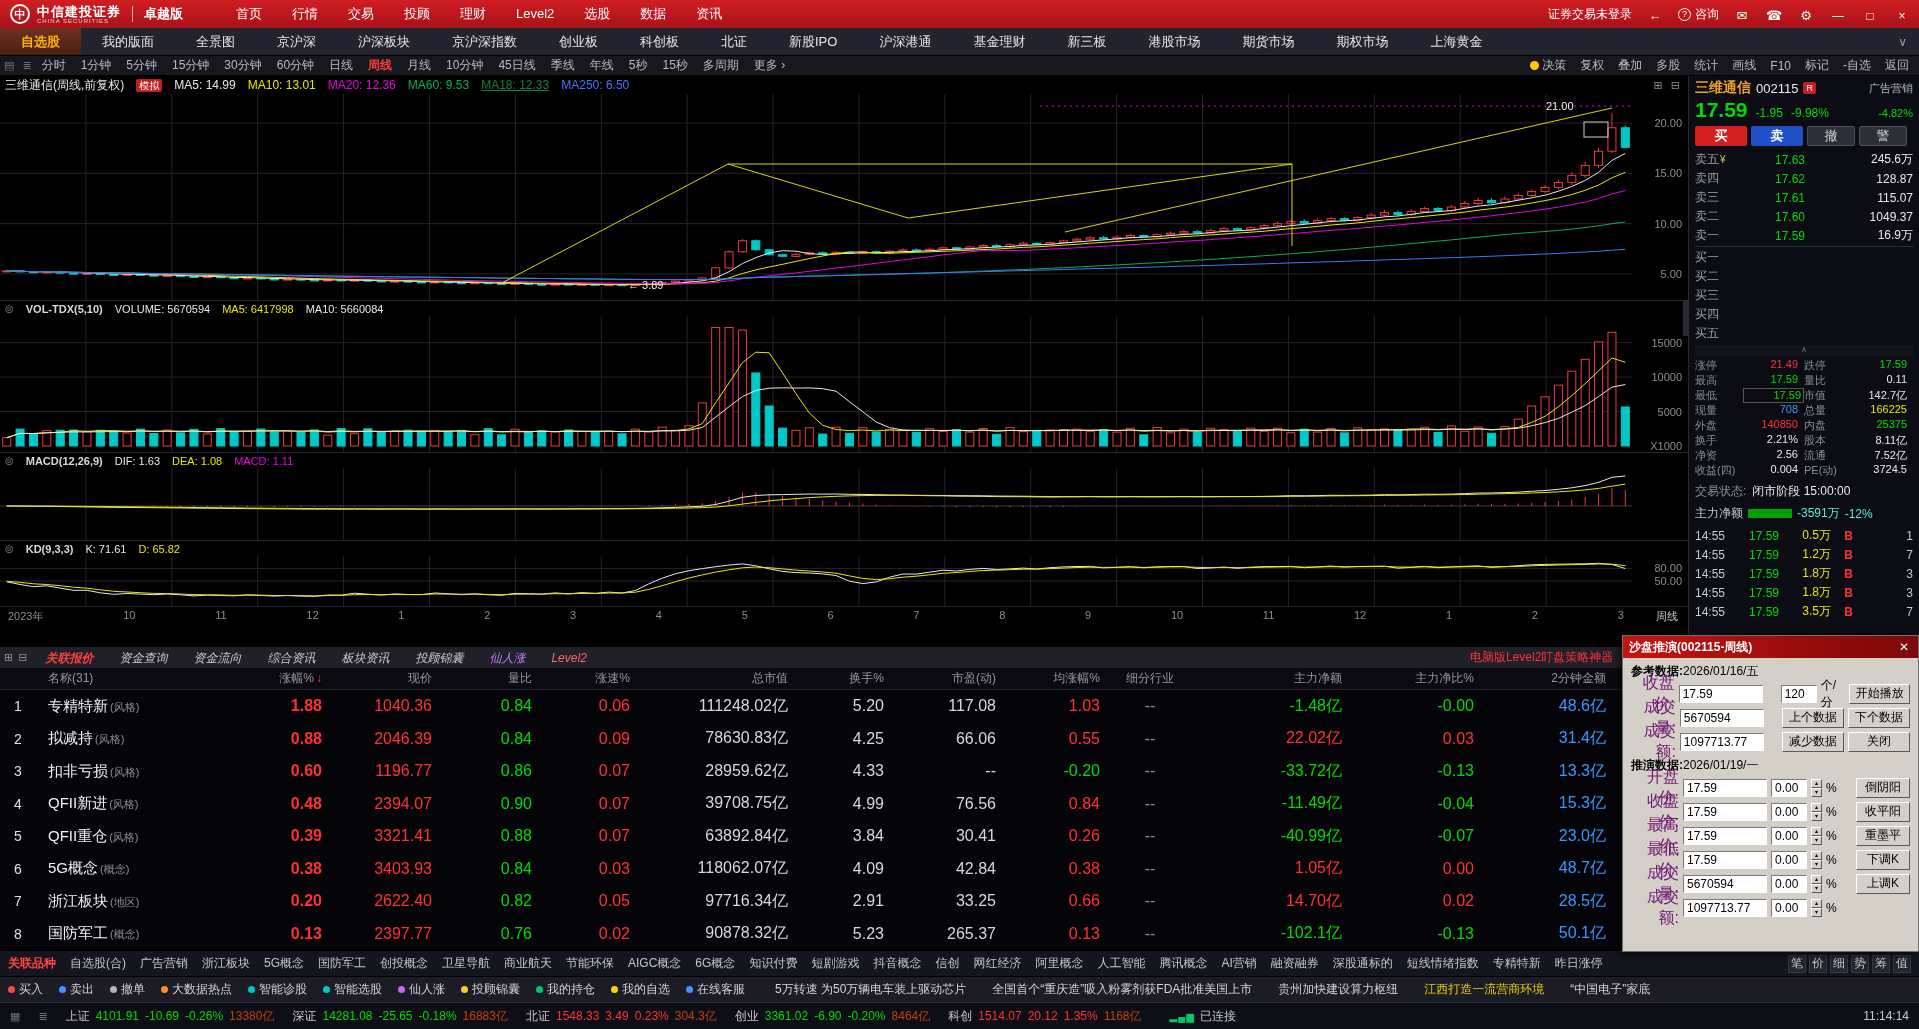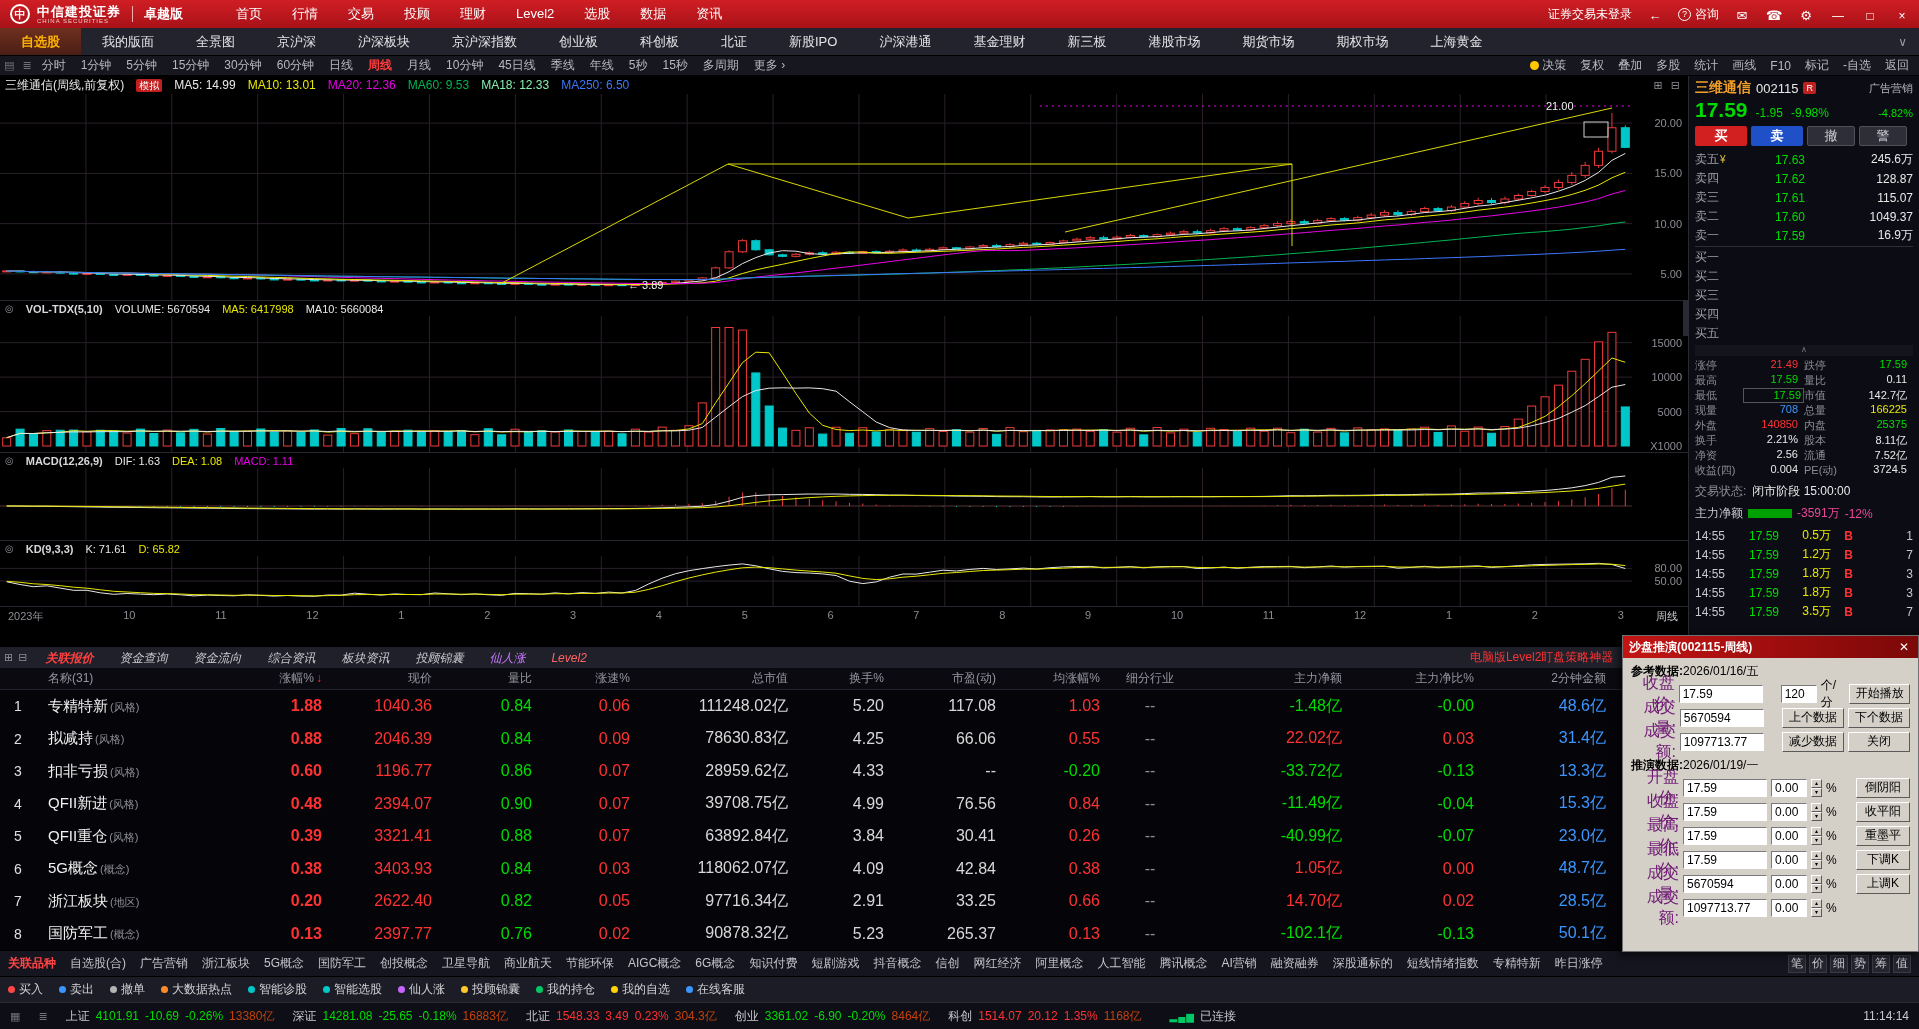--- a/index.html
+++ b/index.html
@@ -83,21 +83,21 @@
 #ob-collapse{height:11px;text-align:center;color:#787884;font-size:8px;line-height:10px;background:#14141c;margin:2px 0;}
 .st-row{display:flex;height:15px;align-items:center;font-size:11px;}
 .st-cell{display:flex;width:50%;}
 .st-l{width:48px;color:#8c8c96;}
 .st-v{flex:1;text-align:right;padding-right:6px;}
 .st-box{border:1px solid #555;padding:0 2px;}
 #qp-session{display:flex;gap:6px;margin-top:5px;font-size:12px;}
 #qp-session .st-l{width:auto;}
 #qp-flow{display:flex;align-items:center;gap:5px;margin-top:5px;font-size:12px;}
 .flow-bar{width:44px;height:9px;background:#00a000;}
-.flow-v{color:#ec4899;}
+.flow-v{color:#5eead4;}
 #qp-ticks{margin-top:4px;}
 .tk-row{display:flex;height:19px;align-items:center;font-size:12px;}
 .tk-t{width:38px;color:#c8c8d0;}
 .tk-p{width:46px;text-align:right;color:#00dc00;}
 .tk-v{width:52px;text-align:right;color:#e8e800;}
 .tk-s{width:22px;text-align:right;color:#ff3232;font-weight:bold;}
 .tk-n{flex:1;text-align:right;color:#c8c8d0;}
 #panel-handle{position:absolute;left:1683px;top:300px;width:6px;height:36px;background:#2a2a34;}
 
 
@@ -274,21 +274,21 @@
 
   <div id="chart-col">
     <div id="chart-title" class="strip">
       <span class="ct-name">三维通信(周线,前复权)</span>
       <span class="badge">模拟</span>
       <span id="ma-labels" style="display:flex;gap:12px;">
           <span style="color: rgb(232, 232, 232);">MA5: 14.99</span>
           <span style="color: rgb(232, 232, 0);">MA10: 13.01</span>
           <span style="color: rgb(232, 0, 232);">MA20: 12.36</span>
           <span style="color: rgb(0, 180, 80);">MA60: 9.53</span>
-          <span style="color: #86efac;">MA18: 12.33</span>
+          <span style="color: #15803d; text-decoration: underline;">MA18: 12.33</span>
           <span style="color: rgb(60, 120, 255);">MA250: 6.50</span>
         </span>
       <span class="ct-icons">
         <i>⊞</i>
         <i>⊟</i>
       </span>
     </div>
     <svg id="svg-main" width="1688" height="206">
         <line x1="85.89473684210526" y1="0" x2="85.89473684210526" y2="206" stroke="#2a212a"></line>
         <line x1="171.78947368421052" y1="0" x2="171.78947368421052" y2="206" stroke="#2a212a"></line>
@@ -1491,20 +1491,27 @@
         <em>我的持仓</em>
       </span>
       <span class="act">
         <i class="dot" style="background: rgb(255, 210, 0);"></i>
         <em>我的自选</em>
       </span>
       <span class="act">
         <i class="dot" style="background: rgb(60, 150, 255);"></i>
         <em>在线客服</em>
       </span>
+      <span id="ticker">
+        <span style="color: rgb(210, 210, 210);">5万转速 为50万辆电车装上驱动芯片</span>
+        <span style="color: rgb(210, 210, 210);">全国首个“重庆造”吸入粉雾剂获FDA批准美国上市</span>
+        <span style="color: rgb(210, 210, 210);">贵州加快建设算力枢纽</span>
+        <span style="color: rgb(232, 210, 0);">江西打造一流营商环境</span>
+        <span style="color: rgb(210, 210, 210);">“中国电子”家底</span>
+      </span>
     </div>
 
   <div id="statusbar">
     <span class="sb-ico2">▦</span>
     <span class="sb-ico2">≣</span>
     <span id="idx-list" style="display:flex;gap:18px;">
         <span class="idx-grp">
           <i class="idx-name">上证</i>
           <i class="dn">4101.91</i>
           <i class="dn">-10.69</i>

